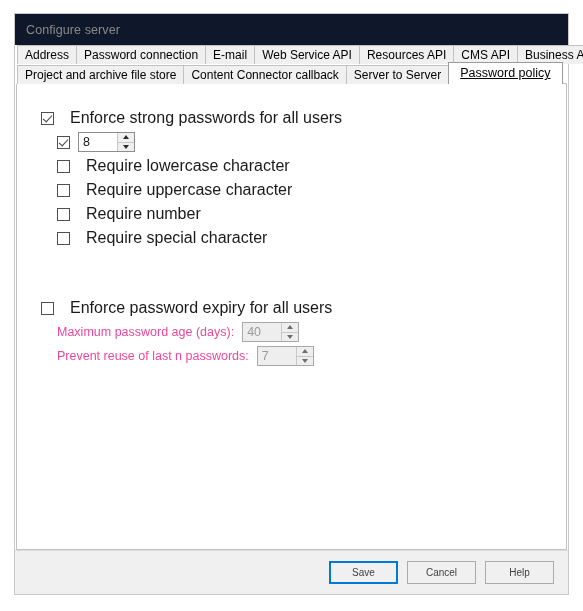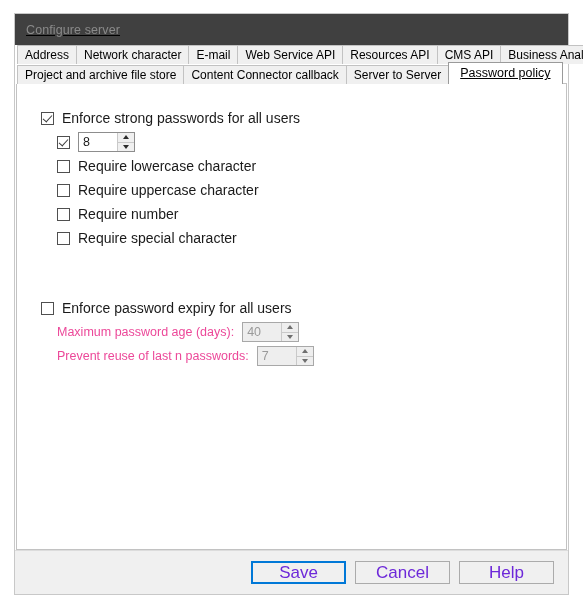--- a/index.html
+++ b/index.html
@@ -30,23 +30,22 @@
     flex-direction: column;
   }
 
   
   .titlebar {
     height: 31px;
     flex: 0 0 31px;
     display: flex;
     align-items: center;
     padding-left: 11px;
-    background: #404040;
-    box-sizing: border-box;
-    text-decoration: underline;
+    background: #0f172a;
+    box-sizing: border-box;
   }
   .title-text {
     font-size: 12.5px;
     color: #8a8a8a;
     letter-spacing: .1px;
     white-space: nowrap;
   }
 
   
   .tabcontrol {
@@ -157,22 +156,22 @@
     position: absolute;
     left: 3px;
     top: 0px;
     width: 4px;
     height: 8px;
     border: solid #3c3c3c;
     border-width: 0 1.6px 1.6px 0;
     transform: rotate(42deg);
   }
   .cb-label {
-    margin-left: 8px;
-    font-size: 14px;
+    margin-left: 16px;
+    font-size: 16px;
     color: #1a1a1a;
   }
   .plain-label {
     font-size: 12.5px;
     color: #ec4899;
   }
 
   
   .spin {
     display: inline-flex;
@@ -237,28 +236,28 @@
     flex: 0 0 44px;
     background: #f0f0f0;
     border-top: 1px solid #dcdcdc;
     display: flex;
     align-items: center;
     justify-content: flex-end;
     padding-right: 14px;
     box-sizing: border-box;
   }
   .btn {
-    width: 95px;
+    width: 69px;
     height: 23px;
     margin-left: 9px;
     background: #f0f0f0;
     border: 1px solid #ababab;
     box-sizing: border-box;
-    font-size: 17px;
-    color: #6d28d9;
+    font-size: 10px;
+    color: #404040;
     display: flex;
     align-items: center;
     justify-content: center;
     font-family: "Liberation Sans", sans-serif;
   }
   .btn.default {
     border: 2px solid #0078d7;
   }
 </style>
 </head>
@@ -272,21 +271,21 @@
 
   <div class="tabcontrol">
 
     <div class="tabstrip">
 
       <div class="tabrow row1">
         <div class="tab">
             <span>Address</span>
           </div>
         <div class="tab">
-            <span>Network character</span>
+            <span>Password connection</span>
           </div>
         <div class="tab">
             <span>E-mail</span>
           </div>
         <div class="tab">
             <span>Web Service API</span>
           </div>
         <div class="tab">
             <span>Resources API</span>
           </div>

